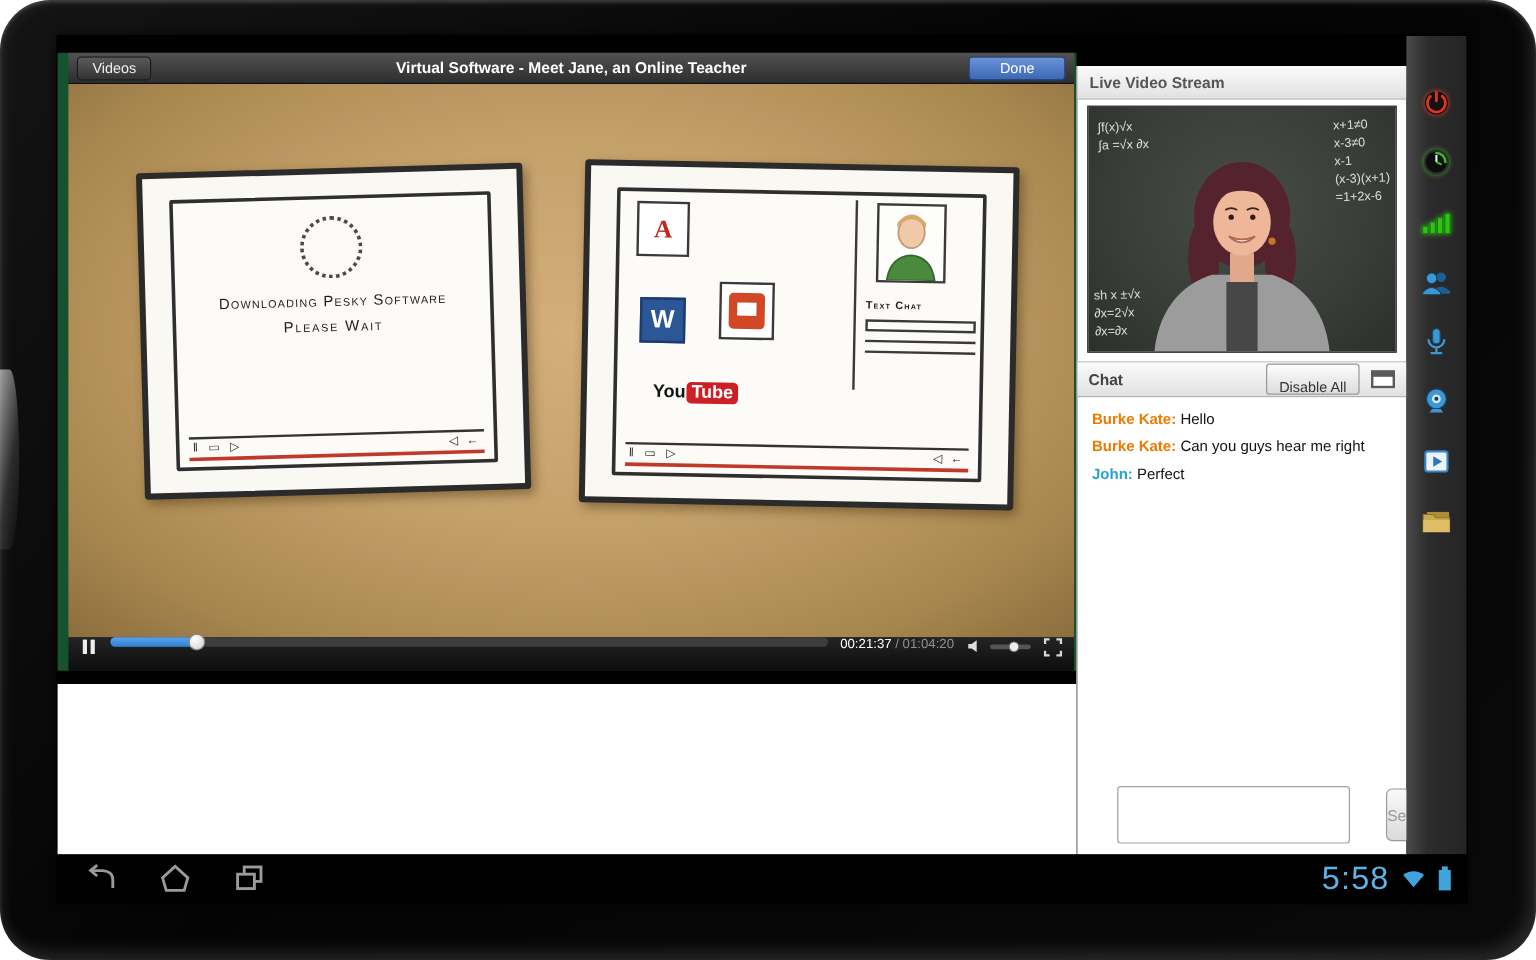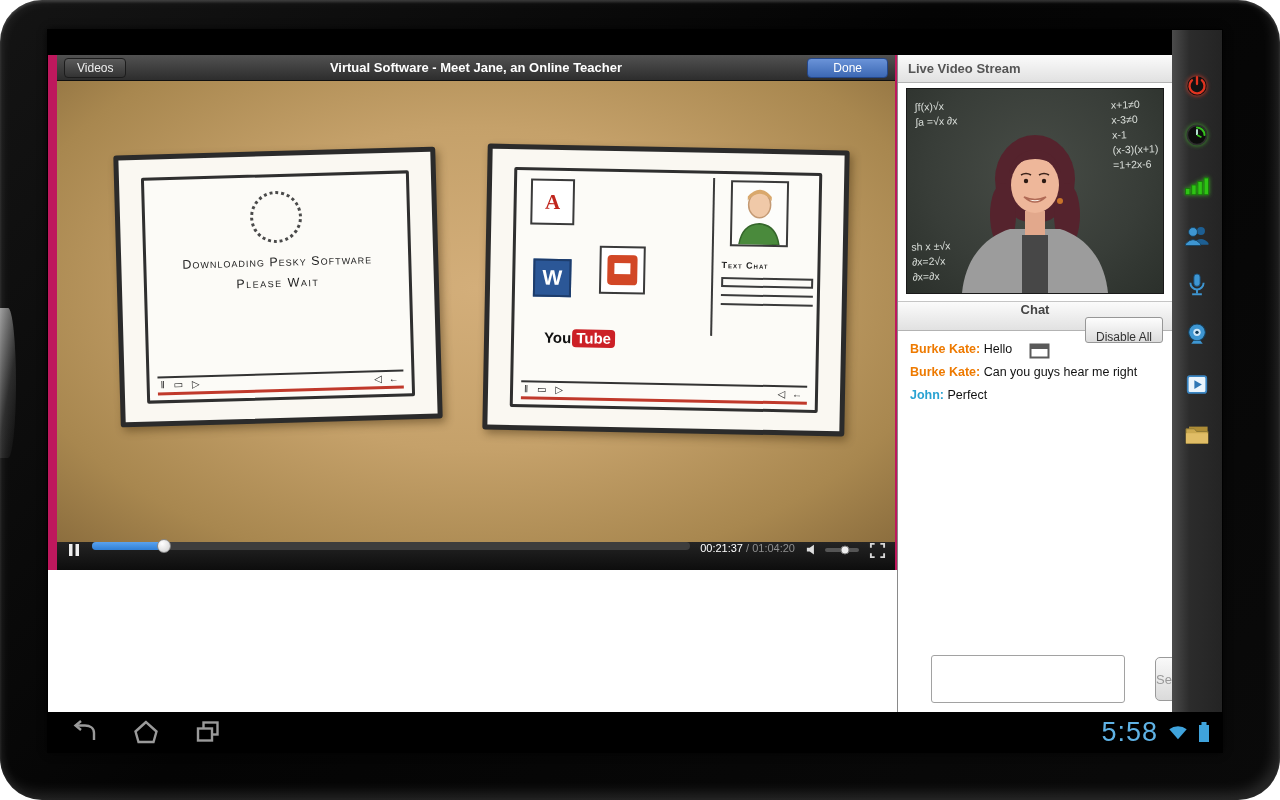--- a/index.html
+++ b/index.html
@@ -17,21 +17,21 @@
             background:linear-gradient(100deg, rgba(190,190,190,.8), rgba(90,90,90,.4) 55%, transparent);
             border-radius:0 60% 60% 0; }
 
   
   .screen { position:absolute; left:48px; top:30px; width:1174px; height:722px;
             background:#000; box-shadow:0 0 0 1px #000, 0 0 8px rgba(0,0,0,.9); }
 
   .app { position:absolute; left:0; top:0; width:1174px; height:682px; background:#000; }
 
   
-  .player-band { position:absolute; left:0; top:25px; width:849px; height:515px; background:#be185d; }
+  .player-band { position:absolute; left:0; top:14px; width:849px; height:515px; background:#14532d; }
   .white-under { position:absolute; left:0; top:540px; width:849px; height:142px; background:#fff; }
 
   .player-topbar { position:absolute; left:9px; top:0; width:838px; height:26px;
             background:linear-gradient(#525252,#2d2d2d); border-bottom:1px solid #101010;
             display:flex; align-items:center; }
   .btn-videos { position:absolute; left:7px; top:3px; height:20px; padding:0 12px;
             background:linear-gradient(#5a5a5a,#333); border:1px solid #1c1c1c; border-radius:4px;
             color:#eee; font-size:12px; line-height:18px; cursor:pointer; }
   .player-title { position:absolute; left:0; right:0; text-align:center; color:#fff;
             font-size:13px; font-weight:bold; }
@@ -119,21 +119,21 @@
   .chalk { position:absolute; color:rgba(238,242,238,.88); font-size:10.5px; line-height:15px;
            transform:rotate(-2deg); }
   .chalk-tl { left:8px; top:10px; }
   .chalk-bl { left:5px; top:150px; }
   .chalk-r  { right:5px; top:8px; text-align:left; }
   .teacher-svg { position:absolute; left:50%; bottom:0; transform:translateX(-50%); }
 
   .chat-header { position:absolute; left:0; right:0; top:246px; height:30px;
            background:linear-gradient(#fbfbfb,#e1e1e1); border-top:1px solid #c5c5c5;
            border-bottom:1px solid #b3b3b3; display:flex; align-items:center; padding:0 9px;
-           font-size:13px; font-weight:bold; color:#444;flex-direction:column; }
+           font-size:13px; font-weight:bold; color:#444; }
   .btn-disable { margin-left:auto; height:21px; padding:12px 10px; font-size:12px; color:#333;
            background:linear-gradient(#fdfdfd,#dcdcdc); border:1px solid #979797; border-radius:3px;
            cursor:pointer; }
   .popout { margin-left:9px; width:21px; height:16px; cursor:pointer; display:flex; }
 
   .chat-messages { position:absolute; left:0; right:0; top:276px; bottom:110px;
            padding:11px 12px; font-size:12.5px; color:#111; overflow:hidden; }
   .msg { margin-bottom:9px; }
   .author { font-weight:bold; }
   .author.orange { color:#ee7a00; }

